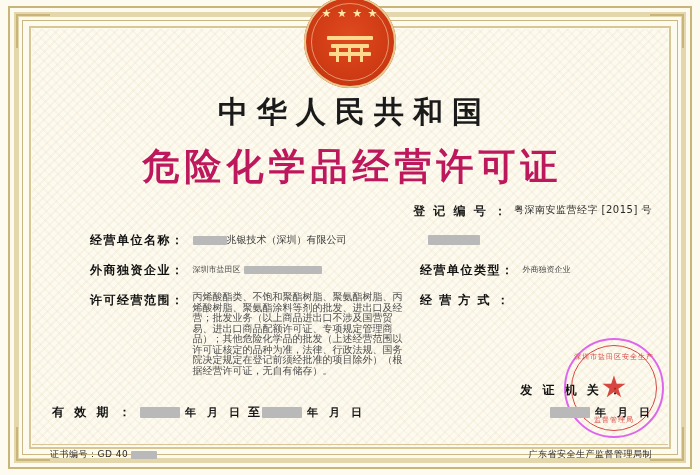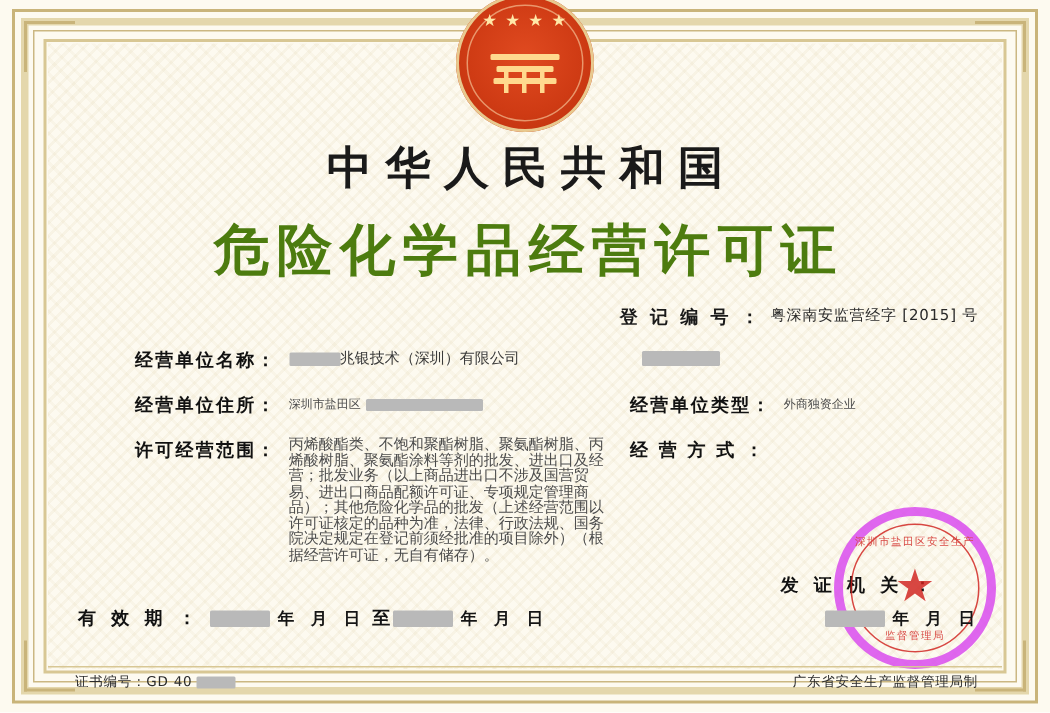--- a/index.html
+++ b/index.html
@@ -141,21 +141,21 @@
   }
   .title-main {
     position: absolute;
     left: 0; right: 0;
     top: 142px;
     text-align: center;
     font-family: "DejaVu Serif", "Liberation Serif", serif;
     font-size: 37px;
     font-weight: bold;
     letter-spacing: 5px;
-    color: #4d7c0f;
+    color: #be185d;
     text-indent: 5px;
   }
 
   
   .reg-row {
     position: absolute;
     right: 48px;
     top: 203px;
     display: flex;
     align-items: flex-start;
@@ -239,21 +239,21 @@
     letter-spacing: 3px;
     color: #111;
   }
   .seal {
     position: absolute;
     right: 36px;
     top: 338px;
     width: 96px;
     height: 96px;
     border-radius: 50%;
-    border: 6px solid #d946ef;
+    border: 2px solid #d946ef;
     opacity: 0.82;
   }
   .seal .inner-ring {
     position: absolute;
     left: 5px; top: 5px; right: 5px; bottom: 5px;
     border: 1px solid #d0211d;
     border-radius: 50%;
   }
   .seal .star {
     position: absolute;
@@ -369,21 +369,21 @@
         <span class="flabel">经营单位名称：</span>
         <span class="fvalue"><span class="redact" style="width:34px;height:9px;"></span><span>兆银技术（深圳）有限公司</span></span>
       </div>
       <div class="col right">
         <span class="fvalue"><span class="redact" style="width:52px;height:10px;"></span></span>
       </div>
     </div>
 
     <div class="row">
       <div class="col left">
-        <span class="flabel">经营单位住所：</span>
+        <span class="flabel">外商独资企业：</span>
         <span class="fvalue small"><span>深圳市盐田区</span><span class="redact" style="width:78px;height:8px;margin-left:3px;"></span></span>
       </div>
       <div class="col right">
         <span class="flabel">经营单位类型：</span>
         <span class="fvalue small">外商独资企业</span>
       </div>
     </div>
 
     <div class="row">
       <div class="col left">

